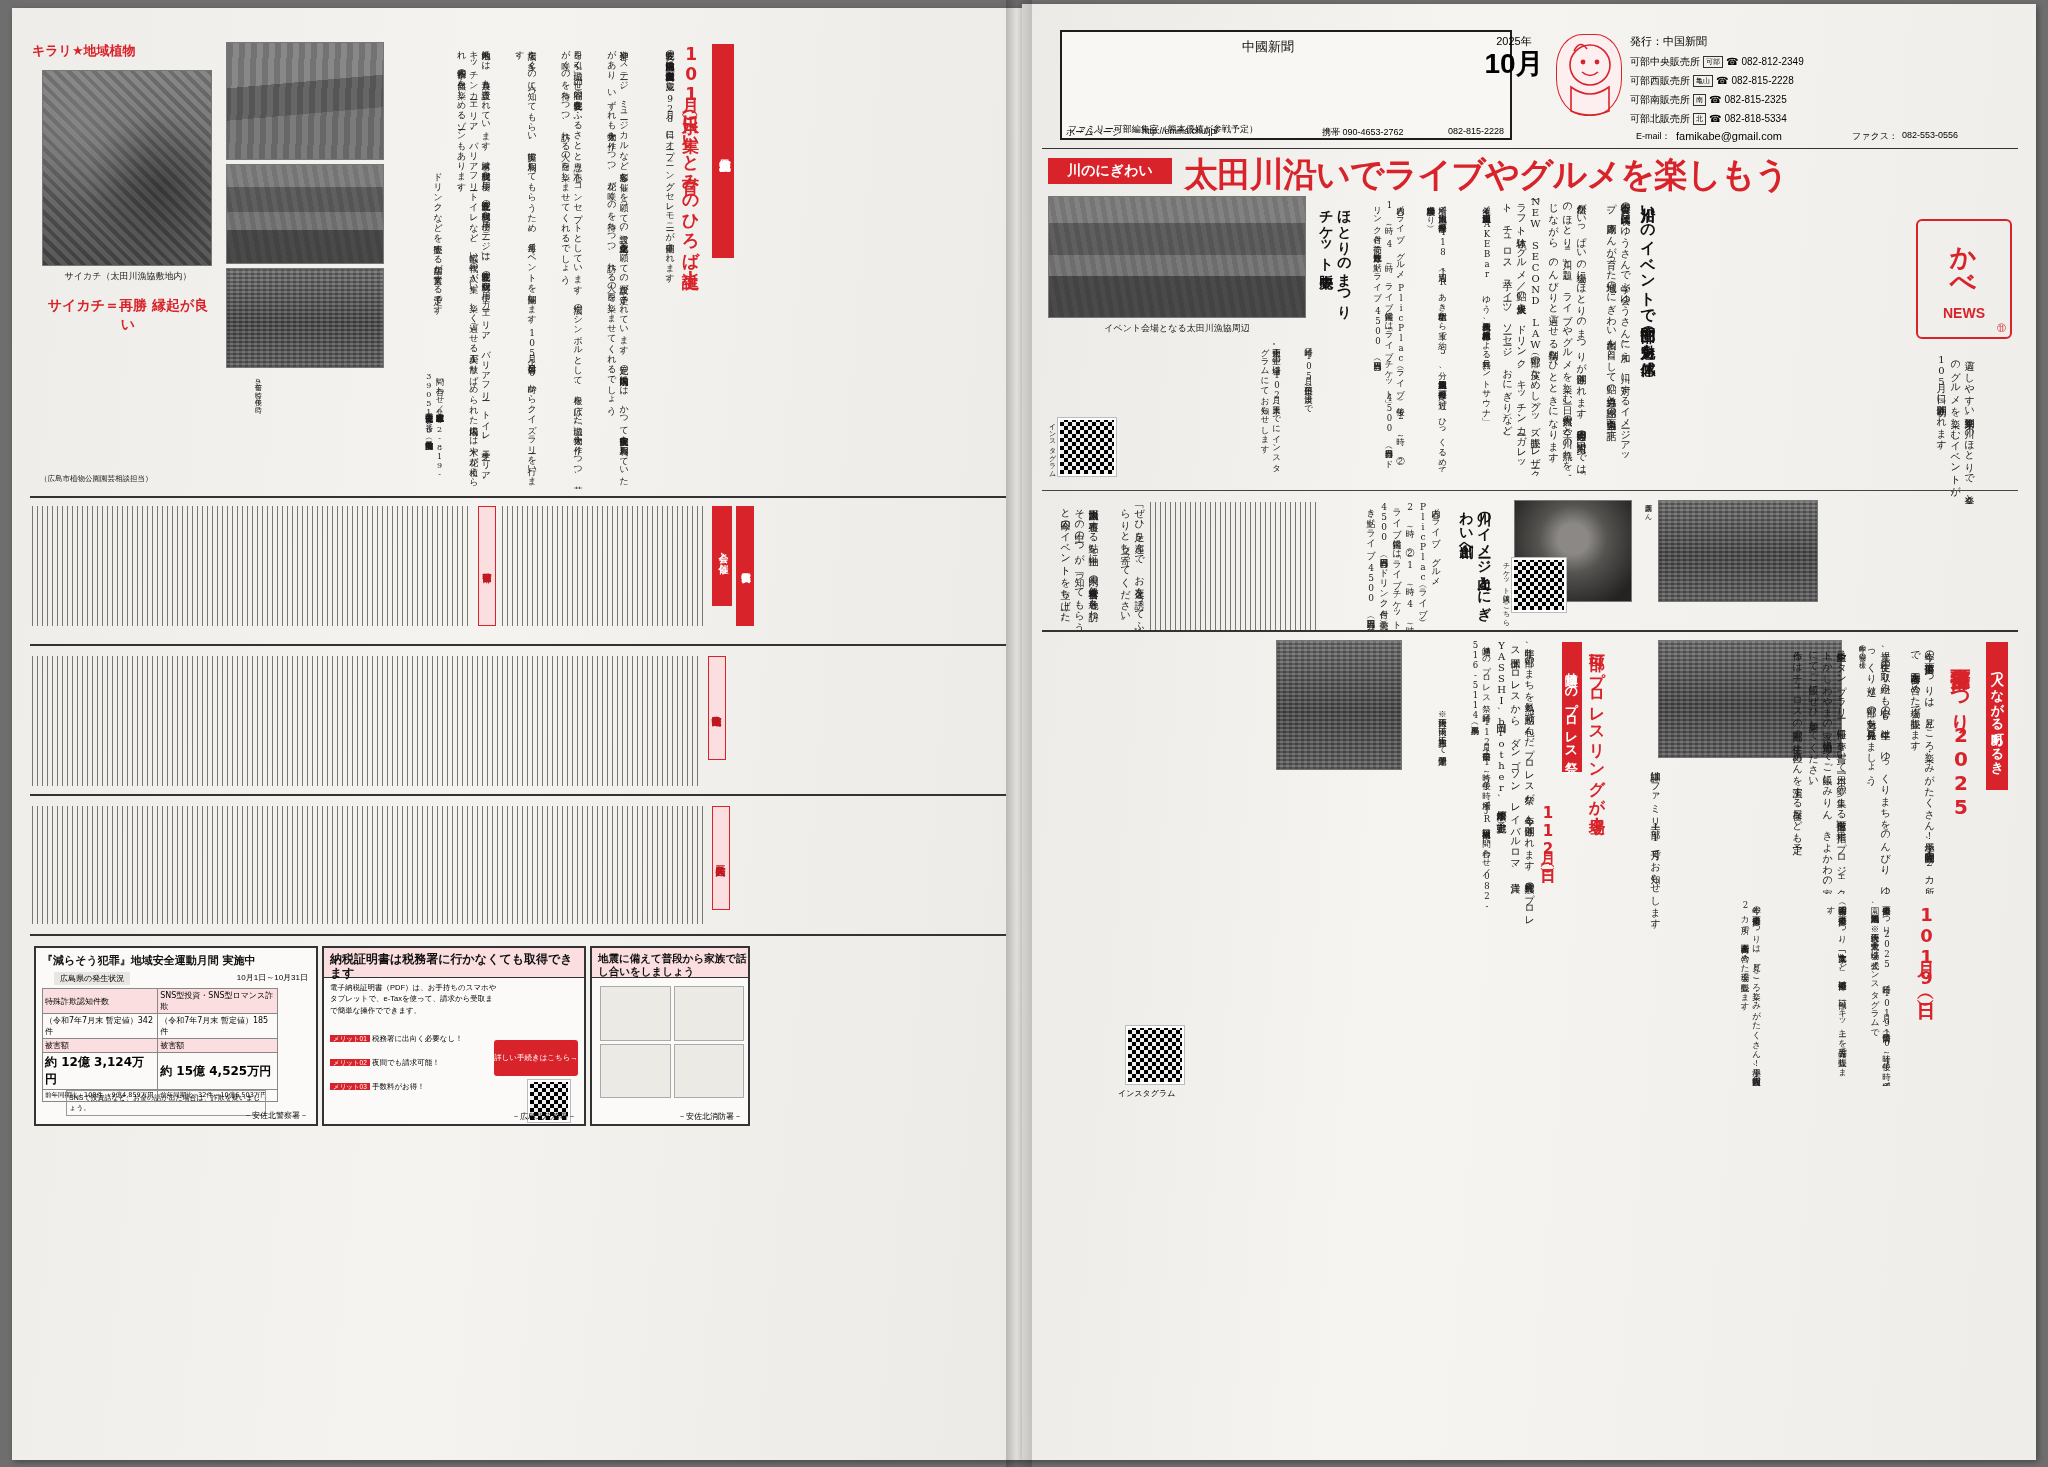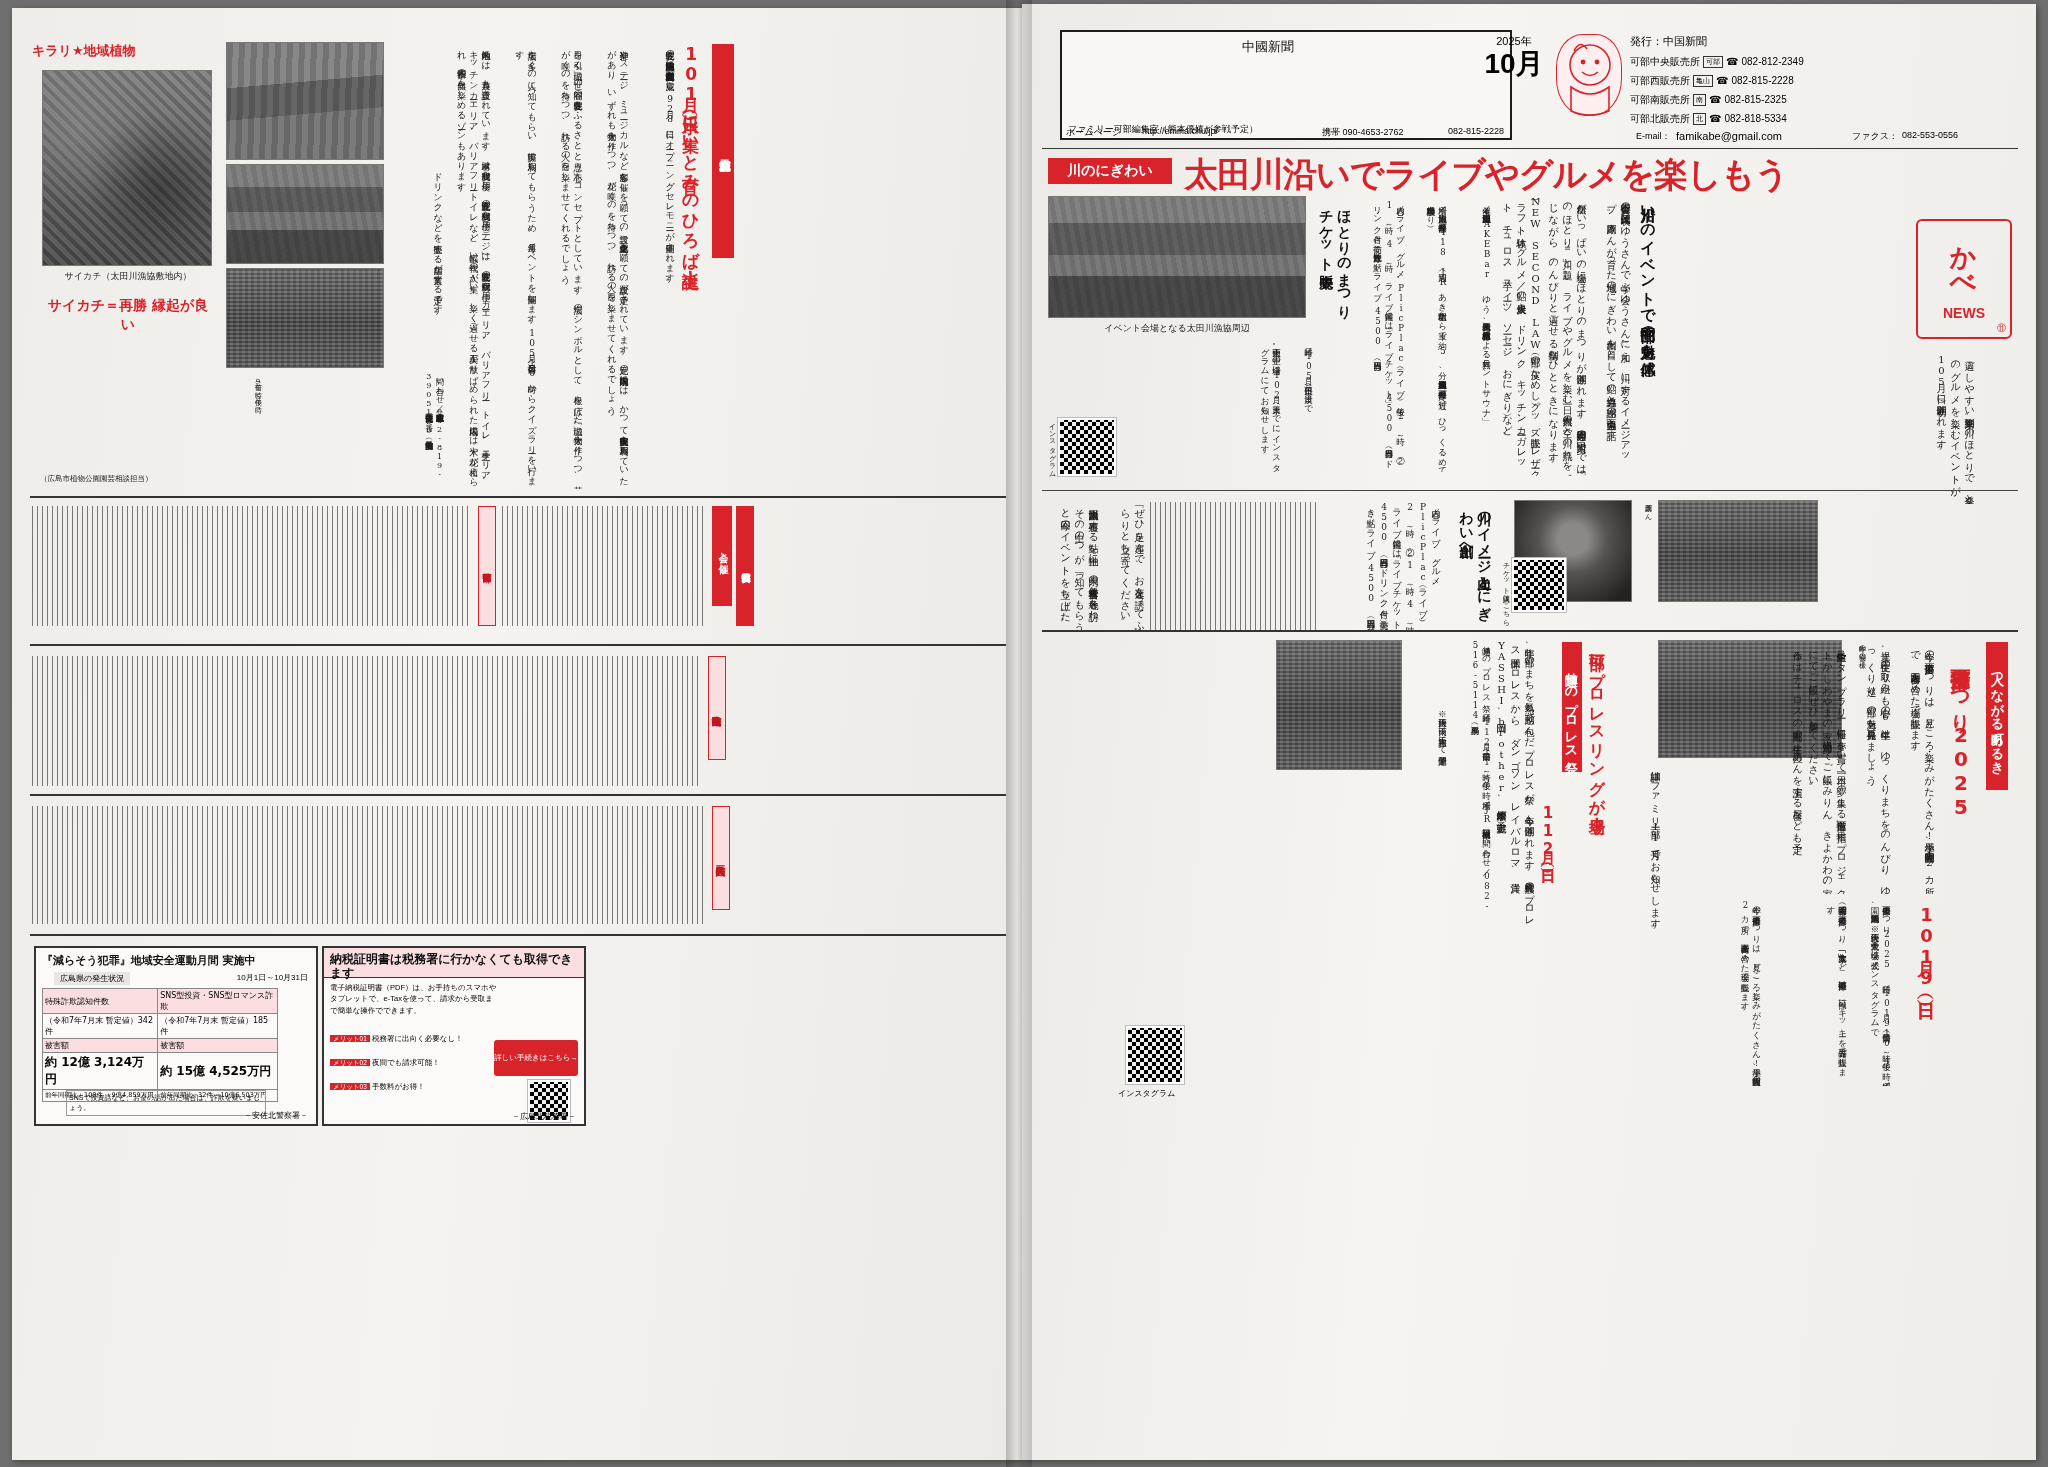--- a/index.html
+++ b/index.html
@@ -329,20 +329,31 @@
         <span style="background:#d8232a;color:#fff;padding:0 3px;font-size:6.5px;">メリット03</span>
         <span>手数料がお得！</span>
       </div>
       <div style="position:absolute; right:6px; top:92px; width:84px; height:36px; background:#d8232a; color:#fff; font-size:7.5px; display:flex; align-items:center; justify-content:center; text-align:center; border-radius:3px;">詳しい手続きはこちら→</div>
       <div class="qr" style="right:14px; top:132px; width:42px; height:42px;">
           <i></i>
         </div>
       <div style="position:absolute; right:8px; bottom:2px; font-size:8px;">－広島北税務署－</div>
     </div>
 
+    <div class="promo" style="left:578px; top:938px; width:160px; height:180px;">
+      <div style="position:absolute; left:0; top:0; width:100%; height:30px; background:#fbdfe0; border-bottom:1px solid #333;"></div>
+      <div class="promo-title" style="position:absolute; left:6px; top:4px; font-size:10.5px; color:#111; line-height:1.25;">地震に備えて普段から家族で話し合いをしましょう</div>
+      <div style="position:absolute; left:8px; top:38px; width:144px; height:112px; display:grid; grid-template-columns:1fr 1fr; gap:3px;">
+        <div style="background:#eceae5;border:1px solid #aaa;"></div>
+        <div style="background:#eceae5;border:1px solid #aaa;"></div>
+        <div style="background:#eceae5;border:1px solid #aaa;"></div>
+        <div style="background:#eceae5;border:1px solid #aaa;"></div>
+      </div>
+      <div style="position:absolute; right:6px; bottom:2px; font-size:8px;">－安佐北消防署－</div>
+    </div>
   </div>
 
   <div class="sheet" id="right-sheet">
 
     <div style="position:absolute; left:38px; top:26px; width:452px; height:110px; border:2px solid #1d1d1d; background:#f8f7f4;">
       <div style="position:absolute; left:180px; top:6px; font-size:13px; color:#111;">中國新聞</div>
       <div style="position:absolute; left:6px; bottom:2px; font-size:9px;">ファミリー可部編集室（熊本優嬉が参戦予定）</div>
       <div style="position:absolute; right:6px; bottom:2px; font-size:9px;">082-815-2228</div>
     </div>
     <div style="position:absolute; left:44px; top:122px; font-size:9px;">ホームページ</div>

